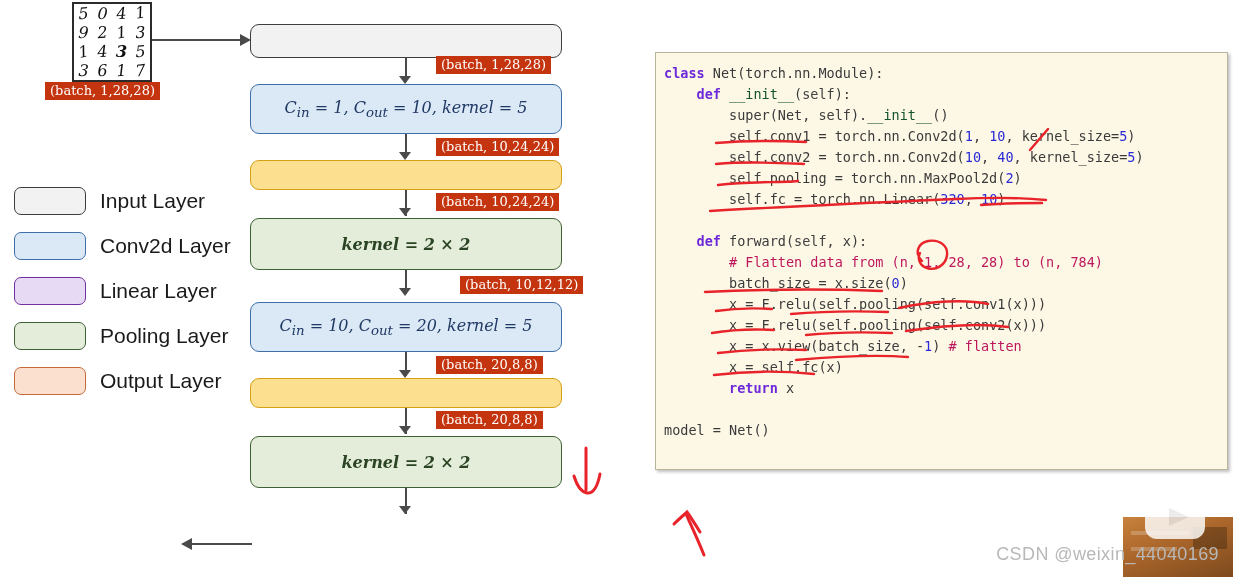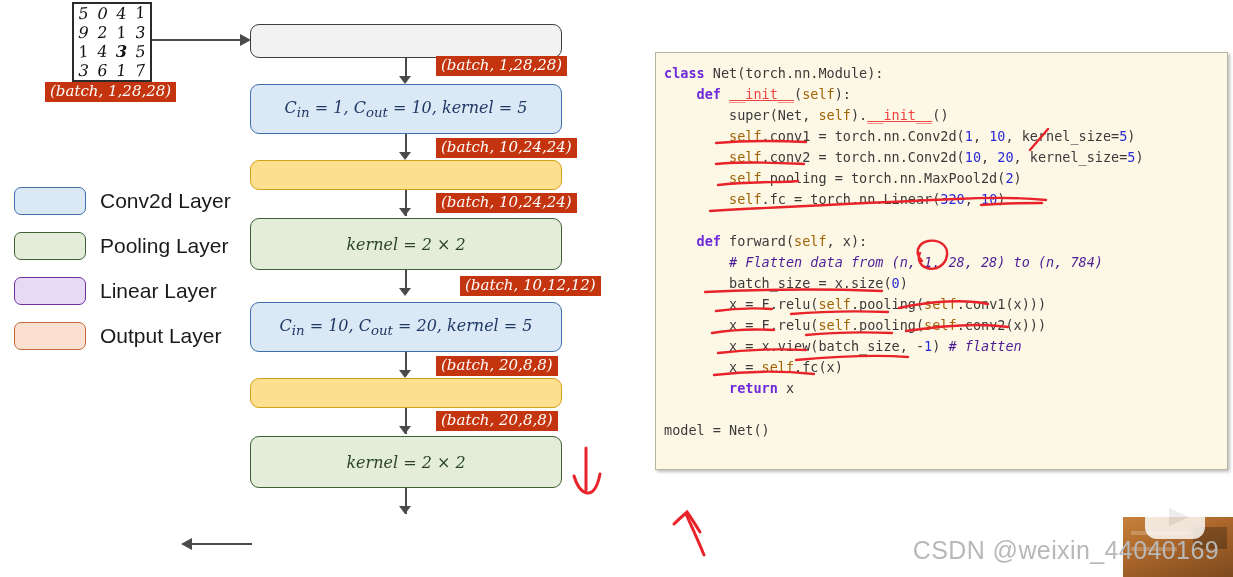--- a/index.html
+++ b/index.html
@@ -34,39 +34,39 @@
   .mnist span:nth-child(7){transform:rotate(-10deg);}
   .mnist span:nth-child(9){transform:rotate(-12deg);}
   .mnist span:nth-child(11){transform:rotate(2deg);font-weight:bold;}
   .mnist span:nth-child(13){transform:rotate(3deg);}
   .mnist span:nth-child(16){transform:rotate(-6deg);}
 
   
   .tag{
     background:#c4350f;color:#ffffff;
     font-family:"DejaVu Serif", serif;
-    font-style:italic;font-size:15px;
+    font-size:13px;
     padding:2px 5px 3px 5px;
     white-space:nowrap;
     display:flex;align-items:center;
     line-height:1;
   }
 
   
   .box{
     border-radius:9px;border:1.5px solid #888;
     display:flex;align-items:center;justify-content:center;
     font-family:"DejaVu Serif", serif;
     font-style:italic;font-size:16px;
     left:250px;width:312px;
   }
   .box.input   {background:#f2f2f2;border-color:#3d3d3d;}
   .box.conv    {background:#dbe8f6;border-color:#3f6fa8;color:#1f3864;}
   .box.relu    {background:#fcdf8f;border-color:#d4a017;}
-  .box.pool    {background:#e4edda;border-color:#3f6135;color:#2b4424;}
+  .box.pool    {background:#e4edda;border-color:#3f6135;color:#2b4424;font-weight:bold;}
   .box.linear  {background:#e7daf4;border-color:#7030a0;color:#2f2f4f;}
 
   
   .vline{background:#4a4a4a;width:2px;left:405px;}
   .vhead{
     width:0;height:0;left:399px;
     border-left:6px solid transparent;border-right:6px solid transparent;
     border-top:8px solid #4a4a4a;
   }
 
@@ -103,34 +103,34 @@
     padding:10px 0 0 8px;
     overflow:hidden;
   }
   .code{
     font-family:"DejaVu Sans Mono", monospace;
     font-size:13.5px;line-height:21px;
     color:#3a3a3a;white-space:pre;
     position:relative;
   }
   .code .kw   {color:#6d28d9;font-weight:bold;}
-  .code .dun  {color:#ef4444;text-decoration:underline;}
-  .code .slf  {color:#a16207;margin-top:44px;}
+  .code .dun  {color:#14532d;}
+  .code .slf  {color:#404040;margin-top:44px;}
   .code .num  {color:#2a2ad6;}
-  .code .cmt  {color:#4c1d95;font-style:italic;margin-top:35px;}
+  .code .cmt  {color:#be185d;margin-top:35px;}
   .code .pln  {color:#3a3a3a;}
 
   
   .ann{position:absolute;pointer-events:none;}
 
   
   .watermark{
     right:14px;bottom:12px;
     font-family:"Liberation Sans", sans-serif;
-    font-size:25px;color:#b8b8b8;letter-spacing:.4px;
+    font-size:18px;color:#b8b8b8;letter-spacing:.4px;
     white-space:nowrap;
   }
   .tvlogo{right:20px;bottom:30px;width:76px;height:72px;opacity:.82;}
   .thumb{
     right:0px;bottom:0px;width:110px;height:60px;
     background:linear-gradient(160deg,#c8823c 0%,#a9652a 45%,#7d4a1e 100%);
     overflow:hidden;
   }
   .thumb .shelf{position:absolute;background:rgba(255,255,255,.22);}
 </style>
@@ -159,30 +159,34 @@
   </div>
   <div class="abs tag" style="left:45px;top:82px;">(batch, 1,28,28)</div>
 
   <svg class="abs" style="left:152px;top:28px;width:100px;height:20px;">
     <line x1="0" y1="12" x2="88" y2="12" stroke="#4a4a4a" stroke-width="2"></line>
     <polygon points="88,6 99,12 88,18" fill="#4a4a4a"></polygon>
   </svg>
 
   <div class="abs legend">
     <div class="legend-row">
+      <div class="swatch sw-input"></div>
+      <div class="legend-label">Input Layer</div>
+    </div>
+    <div class="legend-row">
       <div class="swatch sw-conv"></div>
       <div class="legend-label">Conv2d Layer</div>
     </div>
     <div class="legend-row">
+      <div class="swatch sw-linear"></div>
+      <div class="legend-label">Linear Layer</div>
+    </div>
+    <div class="legend-row">
       <div class="swatch sw-pool"></div>
       <div class="legend-label">Pooling Layer</div>
-    </div>
-    <div class="legend-row">
-      <div class="swatch sw-linear"></div>
-      <div class="legend-label">Linear Layer</div>
     </div>
     <div class="legend-row">
       <div class="swatch sw-output"></div>
       <div class="legend-label">Output Layer</div>
     </div>
   </div>
 
   <div class="abs box input" style="top:24px;height:34px;">
     <span></span>
   </div>
@@ -246,21 +250,21 @@
   <svg class="abs" style="left:180px;top:534px;width:74px;height:20px;">
     <line x1="72" y1="10" x2="12" y2="10" stroke="#4a4a4a" stroke-width="2"></line>
     <polygon points="12,4 1,10 12,16" fill="#4a4a4a"></polygon>
   </svg>
 
   <div class="abs codepanel">
     <div class="code"><span class="kw">class</span> <span class="pln">Net(torch.nn.Module):</span>
     <span class="kw">def</span> <span class="dun">__init__</span><span class="pln">(</span><span class="slf">self</span><span class="pln">):</span>
         <span class="pln">super(Net, </span><span class="slf">self</span><span class="pln">).</span><span class="dun">__init__</span><span class="pln">()</span>
         <span class="slf">self</span><span class="pln">.conv1 = torch.nn.Conv2d(</span><span class="num">1</span><span class="pln">, </span><span class="num">10</span><span class="pln">, kernel_size=</span><span class="num">5</span><span class="pln">)</span>
-        <span class="slf">self</span><span class="pln">.conv2 = torch.nn.Conv2d(</span><span class="num">10</span><span class="pln">, </span><span class="num">20</span><span class="pln">, kernel_size=</span><span class="num">5</span><span class="pln">)</span>
+        <span class="slf">self</span><span class="pln">.conv2 = torch.nn.Conv2d(</span><span class="num">10</span><span class="pln">, </span><span class="num">40</span><span class="pln">, kernel_size=</span><span class="num">5</span><span class="pln">)</span>
         <span class="slf">self</span><span class="pln">.pooling = torch.nn.MaxPool2d(</span><span class="num">2</span><span class="pln">)</span>
         <span class="slf">self</span><span class="pln">.fc = torch.nn.Linear(</span><span class="num">320</span><span class="pln">, </span><span class="num">10</span><span class="pln">)</span>
 
     <span class="kw">def</span> <span class="pln">forward(</span><span class="slf">self</span><span class="pln">, x):</span>
         <span class="cmt"># Flatten data from (n, 1, 28, 28) to (n, 784)</span>
         <span class="pln">batch_size = x.size(</span><span class="num">0</span><span class="pln">)</span>
         <span class="pln">x = F.relu(</span><span class="slf">self</span><span class="pln">.pooling(</span><span class="slf">self</span><span class="pln">.conv1(x)))</span>
         <span class="pln">x = F.relu(</span><span class="slf">self</span><span class="pln">.pooling(</span><span class="slf">self</span><span class="pln">.conv2(x)))</span>
         <span class="pln">x = x.view(batch_size, -</span><span class="num">1</span><span class="pln">) </span><span class="cmt"># flatten</span>
         <span class="pln">x = </span><span class="slf">self</span><span class="pln">.fc(x)</span>

